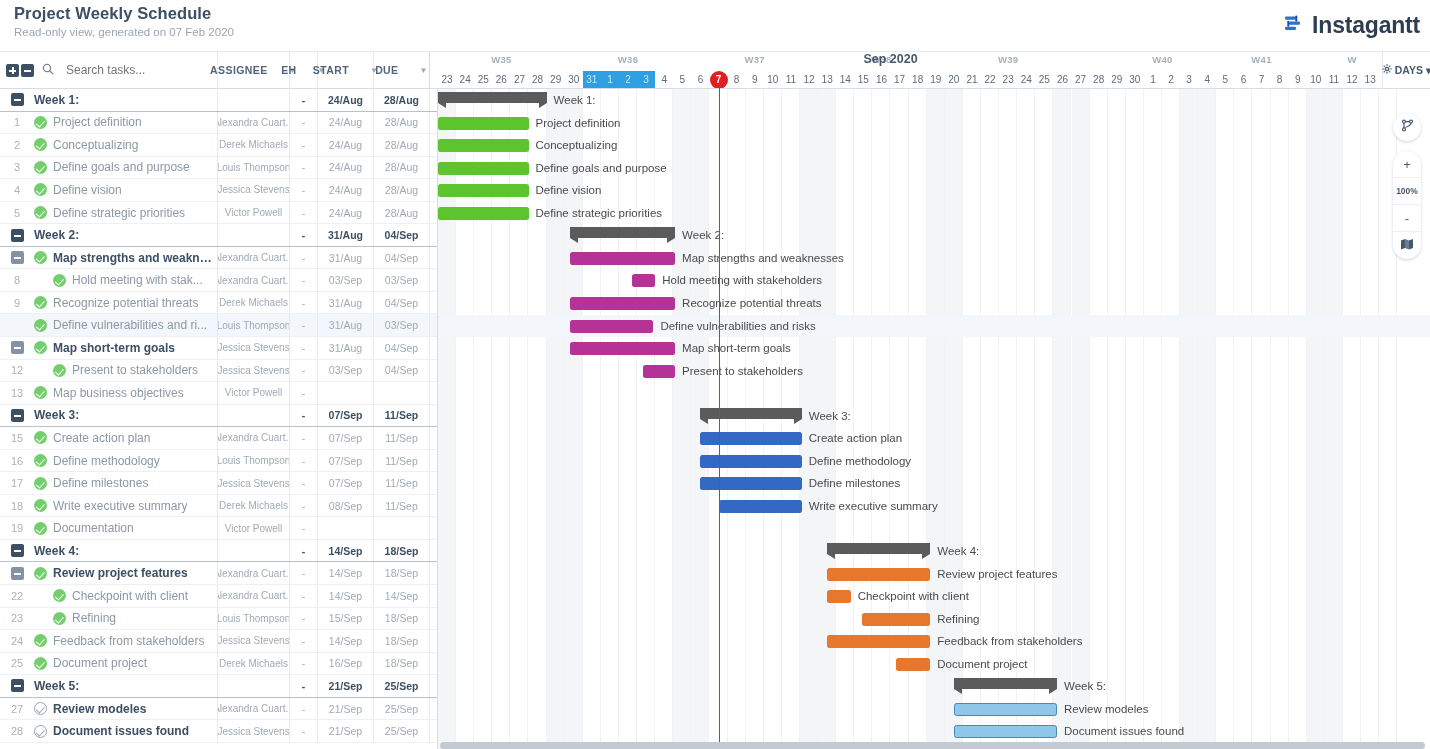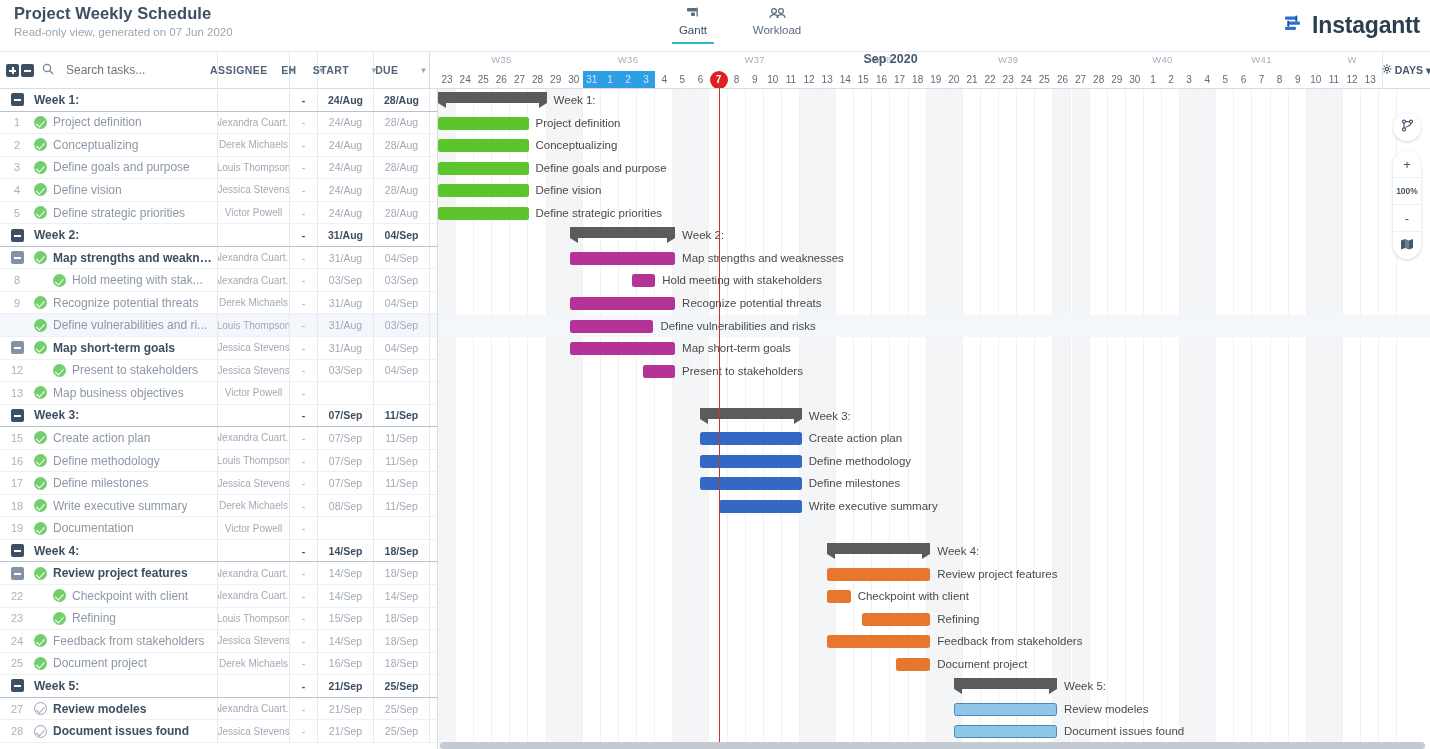--- a/index.html
+++ b/index.html
@@ -78,21 +78,21 @@
   .filt { font-size: 8px; color:#9aa5b1; }
 
   
   .tlhdr {
     position: absolute; top: 52px; left: 438px; width: 944px; height: 37px;
     background:#fff; border-bottom: 1px solid #d8dde4; overflow: hidden;
   }
   .wkrow { position:absolute; top:0; left:0; height:19px; width: 100%; }
   .wklab {
     position:absolute; top:2px; height:15px; font-size:9.5px; color:#a6b0bb;
-    text-align:center; letter-spacing:.3px;
+    text-align:center; letter-spacing:.3px;font-weight:bold;
   }
   .monlab {
     position:absolute; top:0px; height:18px; font-size:12.5px; color:#46586c;
     font-weight:bold; text-align:center;
   }
   .dayrow { position:absolute; top:19px; left:0; height:18px; width:100%; }
   .daycell {
     position:absolute; top:0; height:18px; font-size:10px; color:#5c6b7d;
     text-align:center; line-height:18px;
   }
@@ -244,46 +244,23 @@
   }
 </style>
 </head>
 <body>
 
 <div id="app">
 
   <div class="topbar">
     <div class="title-block">
       <div class="app-title">Project Weekly Schedule</div>
-      <div class="app-sub">Read-only view, generated on 07 Jun 2020</div>
+      <div class="app-sub">Read-only view, generated on 07 Feb 2020</div>
     </div>
 
-    <div class="navgroup">
-      <div class="navitem active">
-        <div class="navicon">
-          <svg width="15" height="14" viewBox="0 0 15 14">
-            <rect x="1" y="1" width="10" height="3.4" rx="1" fill="#5b6b80"></rect>
-            <rect x="5" y="5.6" width="4" height="3.4" rx="1" fill="#5b6b80"></rect>
-            <rect x="10.5" y="0.6" width="1.3" height="9" rx=".5" fill="#5b6b80"></rect>
-          </svg>
-        </div>
-        <span class="nlabel">Gantt</span>
-      </div>
-      <div class="navitem">
-        <div class="navicon">
-          <svg width="19" height="14" viewBox="0 0 19 14">
-            <circle cx="6" cy="4" r="2.4" fill="none" stroke="#5b6b80" stroke-width="1.2"></circle>
-            <circle cx="13" cy="4" r="2.4" fill="none" stroke="#5b6b80" stroke-width="1.2"></circle>
-            <path d="M2 11c0-2.2 1.8-3.4 4-3.4s4 1.2 4 3.4" fill="none" stroke="#5b6b80" stroke-width="1.2"></path>
-            <path d="M9 11c0-2.2 1.8-3.4 4-3.4s4 1.2 4 3.4" fill="none" stroke="#5b6b80" stroke-width="1.2"></path>
-          </svg>
-        </div>
-        <span class="nlabel">Workload</span>
-      </div>
-    </div>
 
     <div class="brand">
       <span>
         <svg width="22" height="20" viewBox="0 0 22 20">
           <rect x="2" y="2.5" width="11" height="3.2" rx="1.1" fill="#2f6fd0"></rect>
           <rect x="6" y="7.6" width="11" height="3.2" rx="1.1" fill="#2f6fd0"></rect>
           <rect x="2" y="12.7" width="11" height="3.2" rx="1.1" fill="#2f6fd0"></rect>
           <rect x="12.3" y="1.6" width="2" height="6" rx=".9" fill="#1a4ea8"></rect>
           <rect x="4.3" y="6.7" width="2" height="6" rx=".9" fill="#1a4ea8"></rect>
         </svg>

